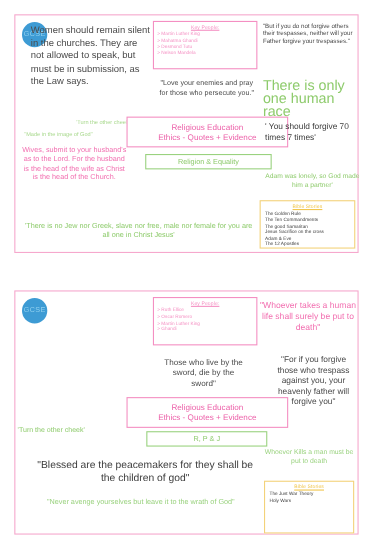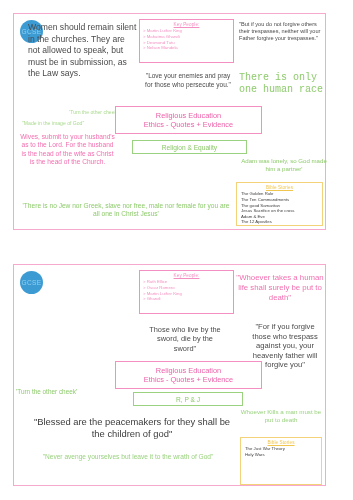--- a/index.html
+++ b/index.html
@@ -72,21 +72,21 @@
     text-align:center;
     color:#8cc96b;
     font-size:6.6px;
   }
 
   .txt{position:absolute;box-sizing:border-box;}
 
   .q-left-main{font-size:8.6px;line-height:11.6px;color:#4a4a4a;}
   .q-forgive-small{font-size:5.6px;line-height:7.2px;color:#4a4a4a;}
   .q-love-enemies{font-size:6.5px;line-height:8.6px;color:#4a4a4a;text-align:center;}
-  .q-onerace{font-size:10px;line-height:11.6px;color:#8ecb6c;font-family:Liberation Mono, monospace;}
+  .q-onerace{font-size:13px;line-height:11.6px;color:#8ecb6c;}
   .q-turncheek{font-size:5.1px;color:#a9d98e;text-align:right;}
   .q-image{font-size:5.1px;color:#a9d98e;}
   .q-wives{font-size:6.6px;line-height:8.4px;color:#f26fb0;text-align:center;}
   .q-70times{font-size:7.6px;line-height:9.6px;color:#3c3c3c;}
   .q-adam{font-size:6.1px;line-height:7.8px;color:#8ecb6c;text-align:center;}
   .q-social{font-size:8.1px;line-height:10.4px;color:#4a4a4a;text-align:center;}
   .q-nojew{font-size:6.6px;line-height:8.4px;color:#8ecb6c;text-align:center;}
 
   .q-shaltnot{font-size:7.8px;line-height:9.8px;color:#3c3c3c;}
   .q-sword{font-size:7.4px;line-height:9.4px;color:#4a4a4a;text-align:center;}
@@ -129,20 +129,21 @@
 
     <div class="box box-pink title-box" style="left:101px;top:92px;width:147px;height:28px;">
       <div>Religious Education</div>
       <div>Ethics - Quotes + Evidence</div>
     </div>
 
     <div class="box box-green subject-box" style="left:118px;top:126px;width:115px;height:14px;">Religion &amp; Equality</div>
 
     <div class="txt q-wives" style="left:5px;top:119px;width:97px;">Wives, submit to your husband's as to the Lord. For the husband is the head of the wife as Christ is the head of the Church.</div>
 
+    <div class="txt q-70times" style="left:227px;top:96px;width:88px;">' You should forgive 70 times 7  times'</div>
 
     <div class="txt q-adam" style="left:224px;top:143px;width:92px;">Adam was lonely, so God made him a partner'</div>
 
 
     <div class="box box-yellow" style="left:222px;top:168px;width:87px;height:44px;">
       <div class="list-title yellow">Bible Stories</div>
       <ul class="list-items plain">
         <li>The Golden Rule</li>
         <li>The Ten Commandments</li>
         <li>The good Samaritan</li>

